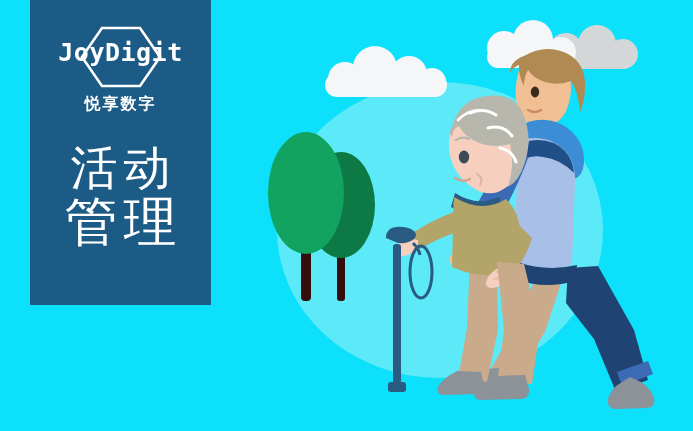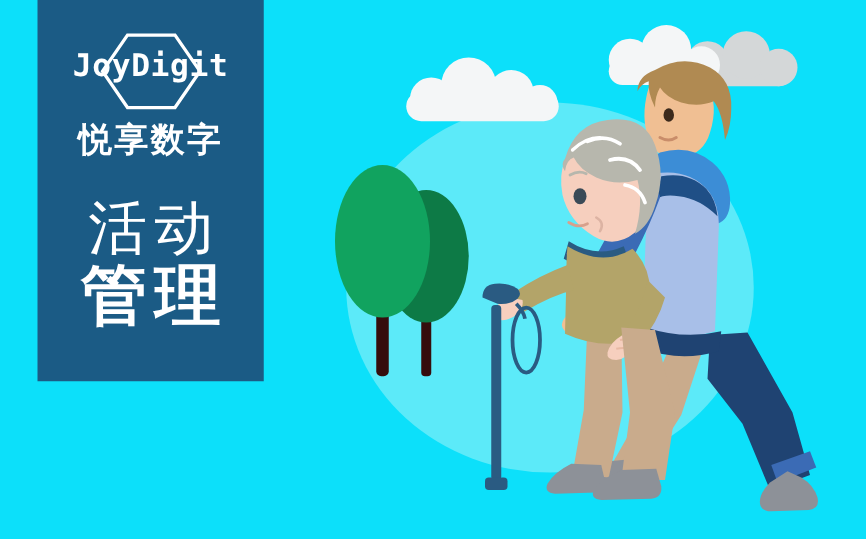--- a/index.html
+++ b/index.html
@@ -19,33 +19,33 @@
   }
   .logo-wrap{position:relative;width:150px;height:62px;margin-top:26px;}
   .logo-hex{position:absolute;left:34px;top:0;width:82px;height:62px;}
   .logo-text{
     position:absolute;left:0;top:14px;width:150px;text-align:center;
     color:#ffffff;font-size:25px;font-weight:bold;letter-spacing:.5px;
     font-family:"DejaVu Sans Mono","Liberation Mono",monospace;
     line-height:1;
   }
   .logo-sub{
-    margin-top:6px;color:#ffffff;font-size:27px;font-weight:bold;
+    margin-top:6px;color:#ffffff;font-size:16px;font-weight:bold;
     letter-spacing:2px;
     font-family:Liberation Serif, serif;
   }
   .title-block{margin-top:28px;text-align:center;color:#ffffff;}
   .title-line1{
     font-size:47px;line-height:1.05;letter-spacing:6px;
     font-weight:400;text-indent:6px;
     font-family:"DejaVu Sans","Liberation Sans",sans-serif;
   }
   .title-line2{
     font-size:53px;line-height:1.12;letter-spacing:6px;
-    font-weight:bold;text-indent:6px;
+    font-weight:normal;text-indent:6px;
     font-family:"DejaVu Sans","Liberation Sans",sans-serif;
   }
 </style>
 </head>
 <body>
 
 <div id="stage">
 
   <svg id="art" viewBox="0 0 693 431">
 

